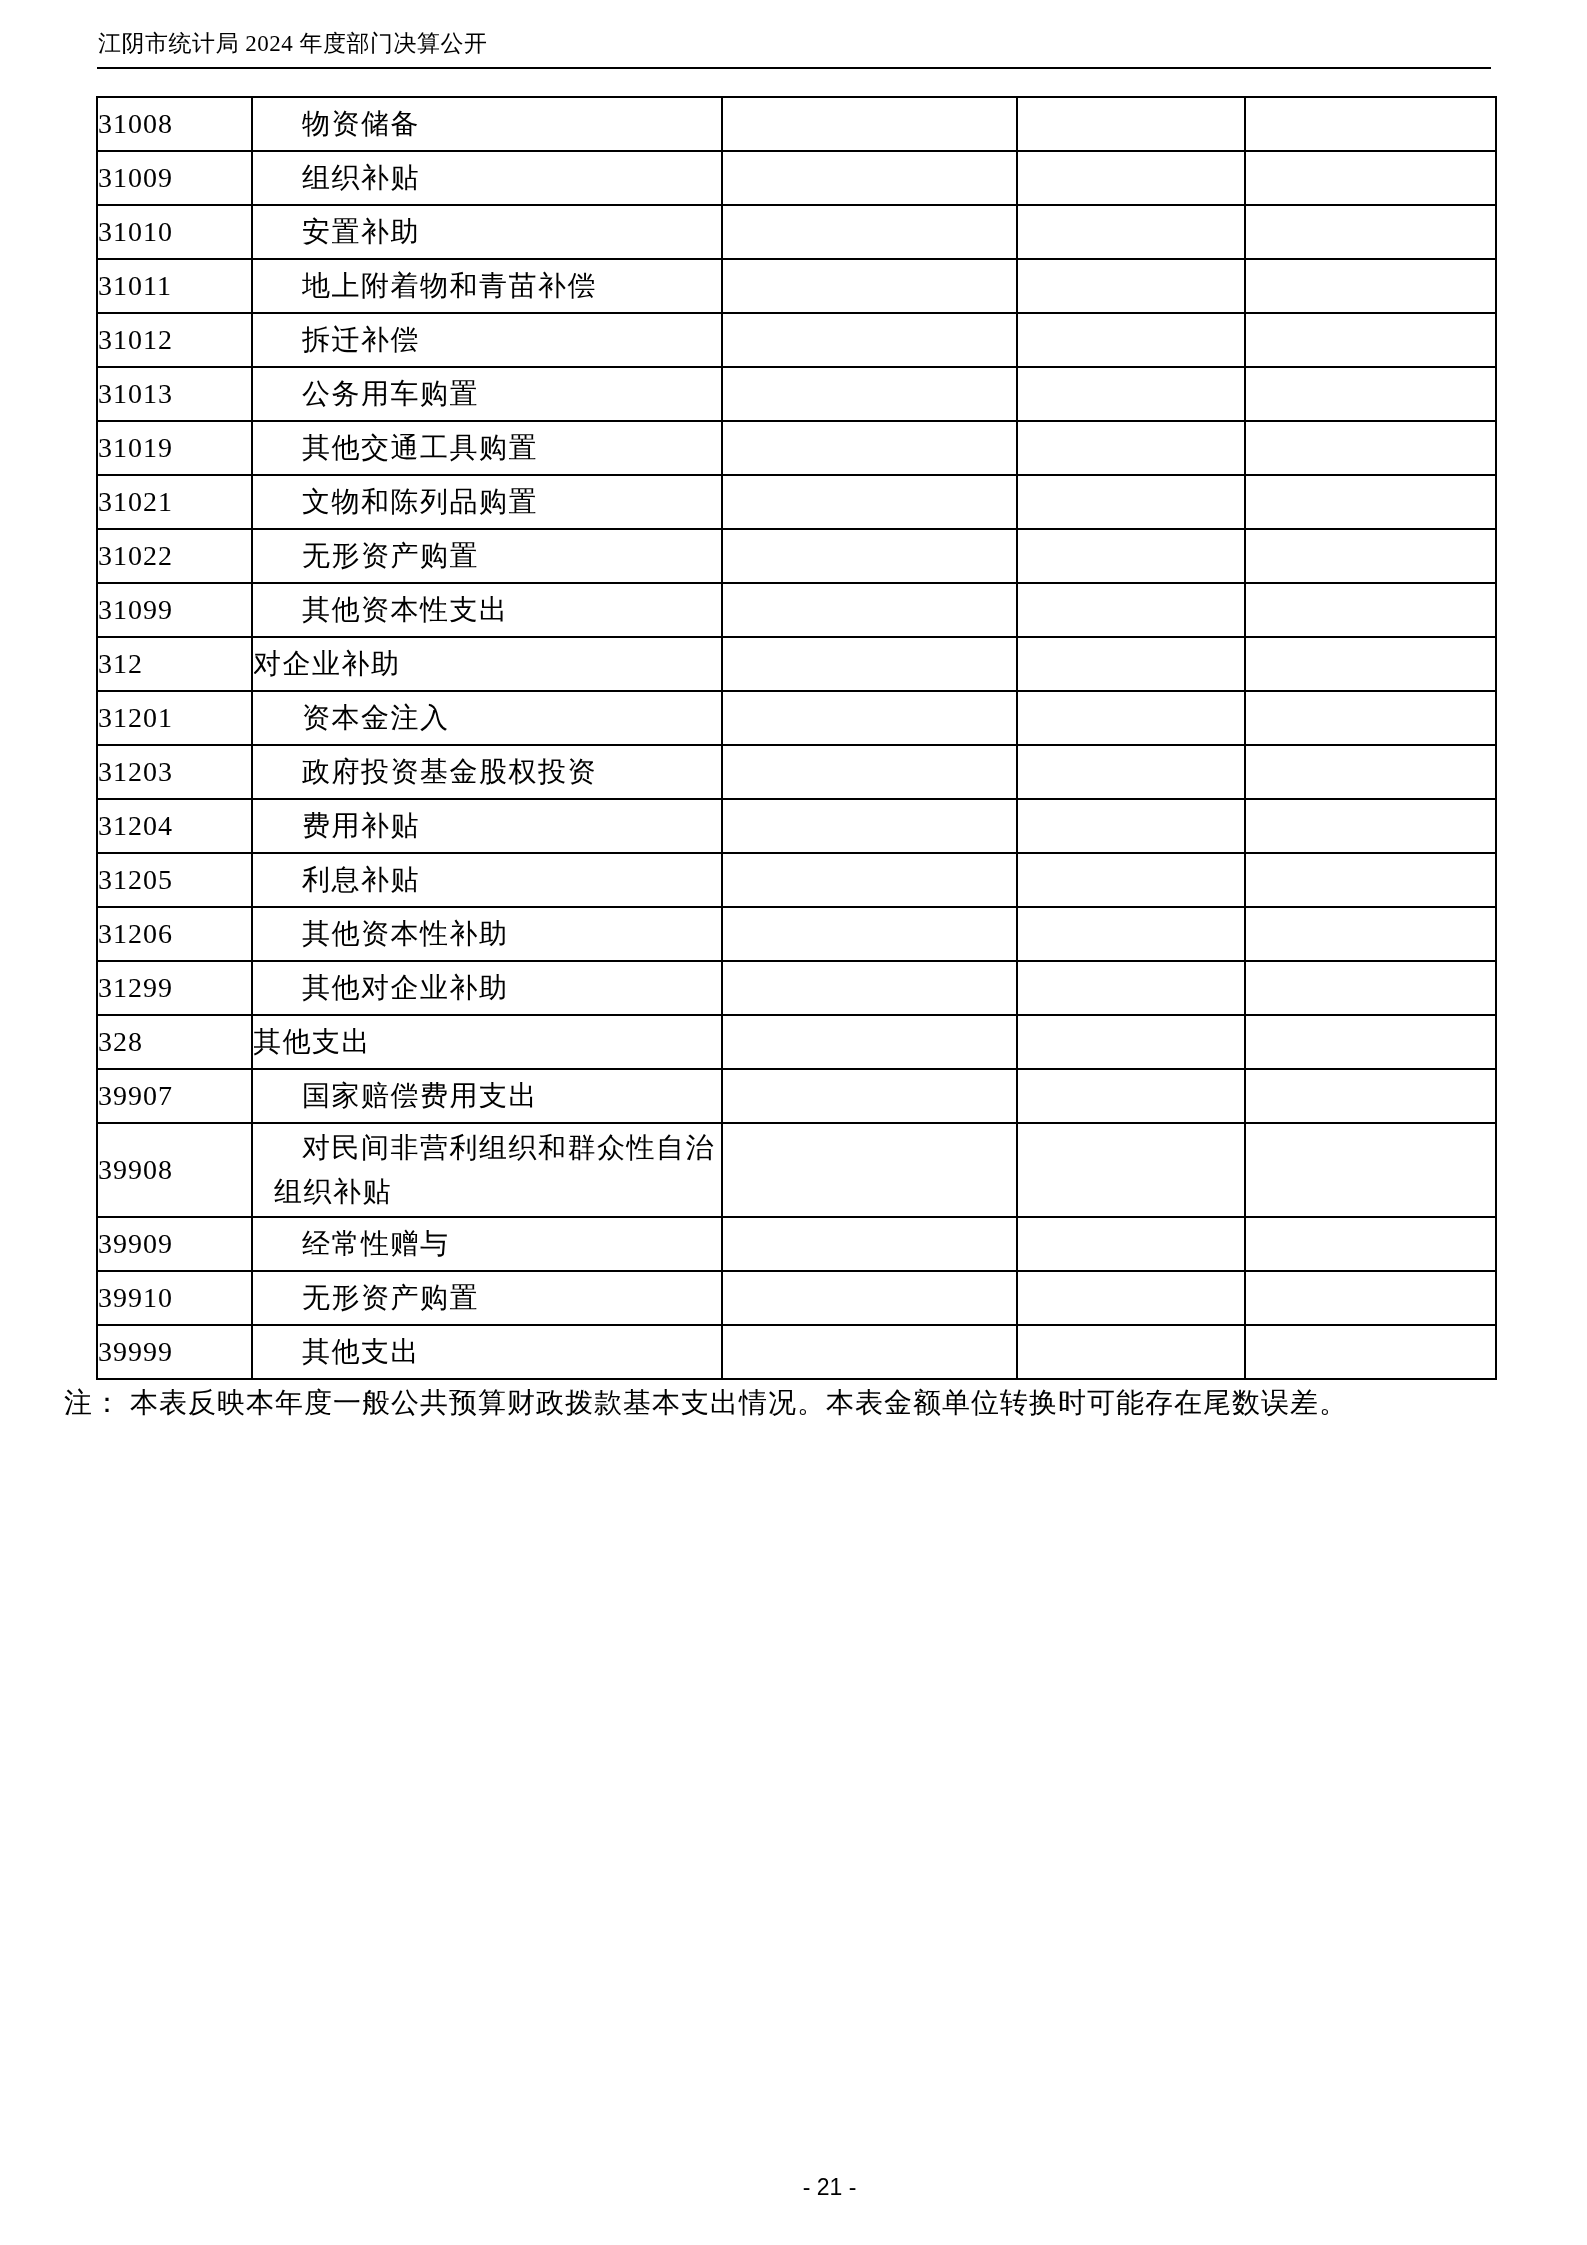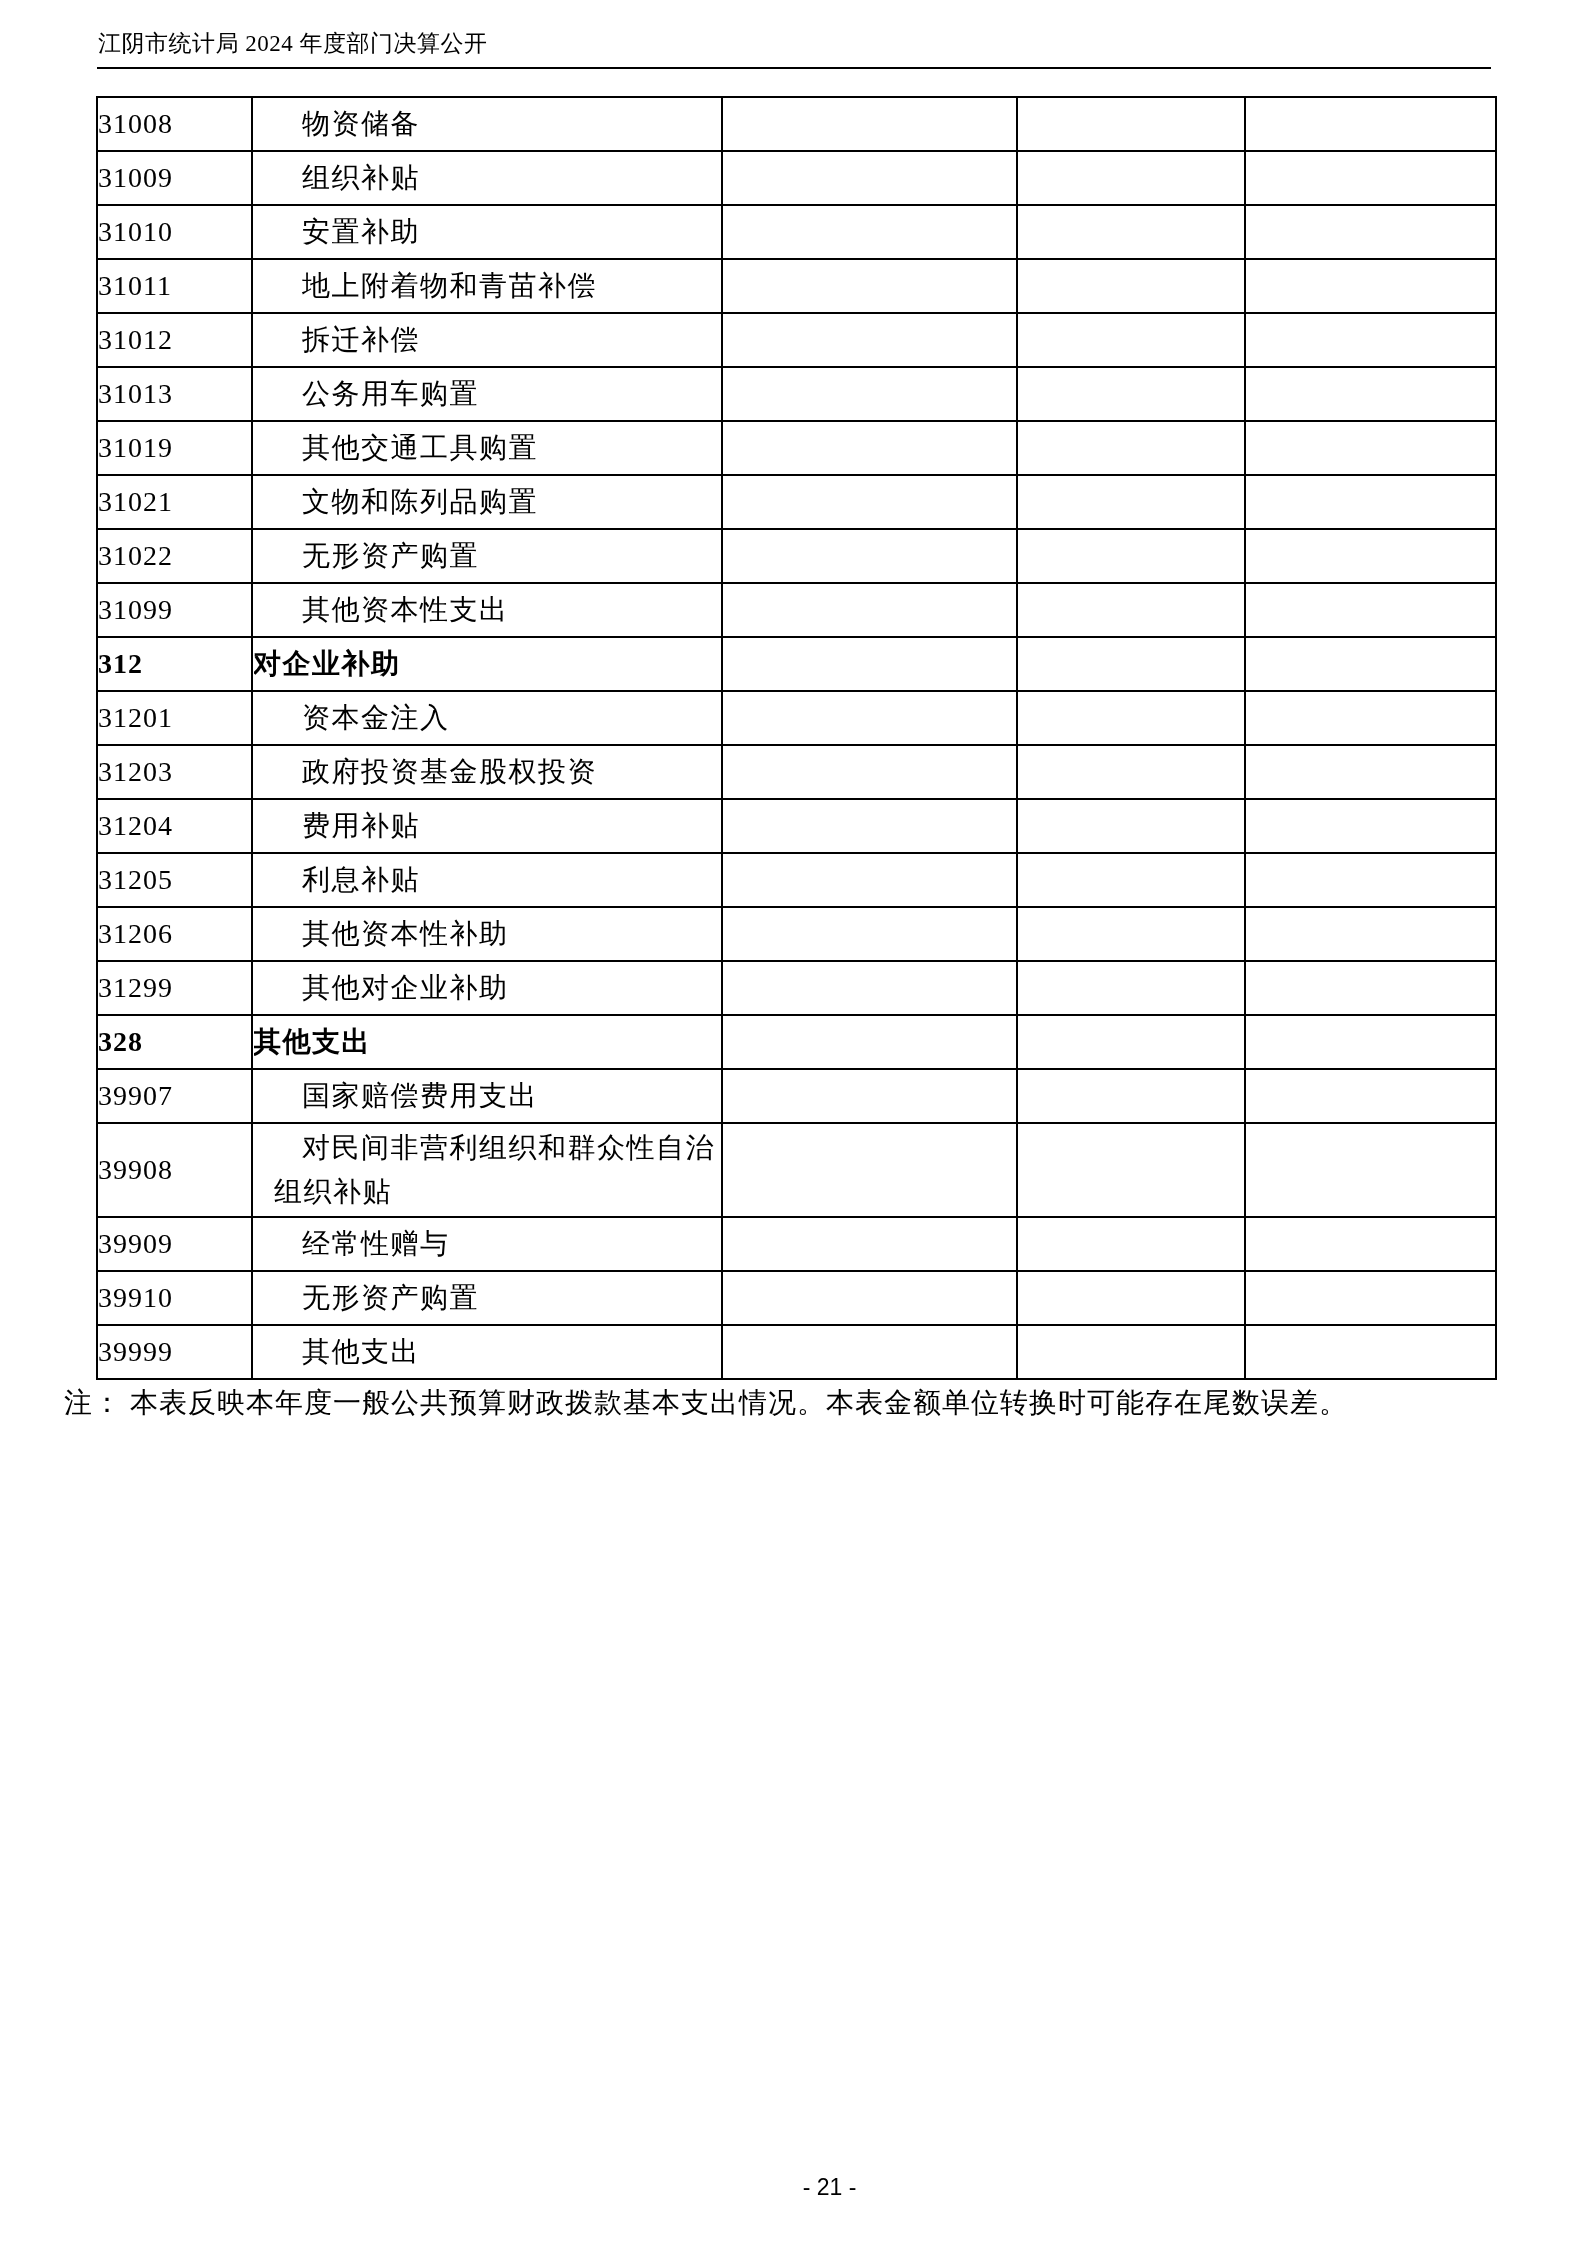--- a/index.html
+++ b/index.html
@@ -48,21 +48,21 @@
   td.code-cell {
     padding-left: 8px;
     letter-spacing: 1px;
   }
   td.name-cell {
     padding-left: 4px;
     letter-spacing: 1.5px;
     white-space: pre-line;
   }
   tr.section td.code-cell,
-  tr.section td.name-cell { font-weight: bold; border-radius: 10px; }
+  tr.section td.name-cell { font-weight: normal; border-radius: 10px; }
   tr.item td.name-cell { text-indent: 28px; padding-left: 21px; }
   .note {
     position: absolute;
     left: 64px;
     top: 1384px;
     font-size: 28px;
     letter-spacing: 1px;
     white-space: nowrap;
   }
   .page-number {

